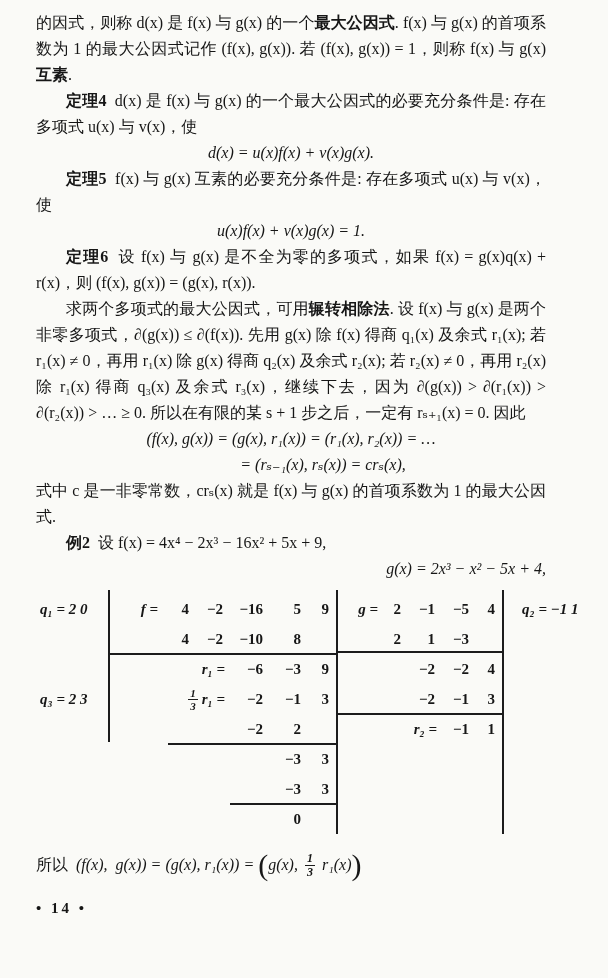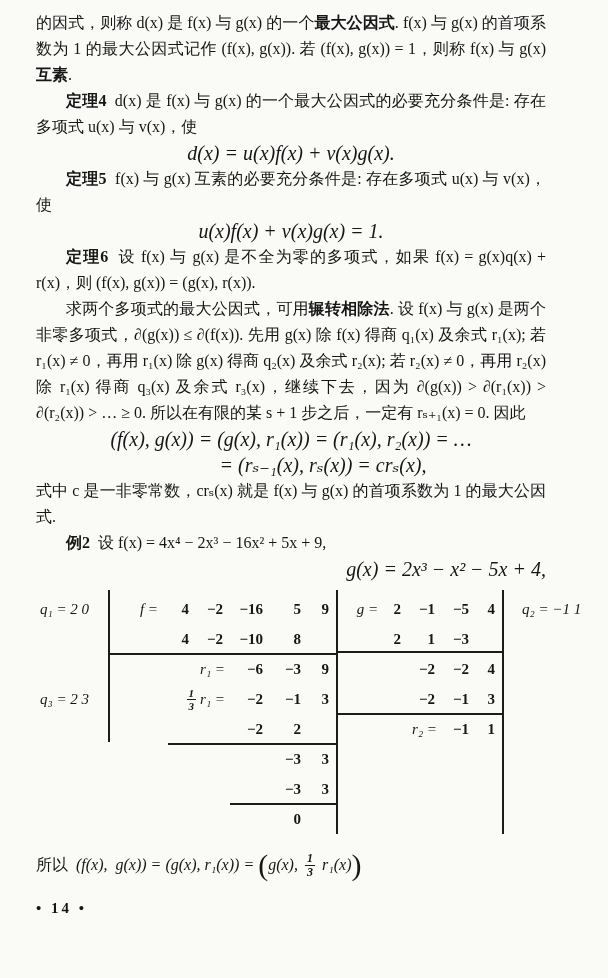--- a/index.html
+++ b/index.html
@@ -7,31 +7,31 @@
     width:608px;height:978px;overflow:hidden;
     background:#fafaf7;color:#161616;
     font-family:"Liberation Serif","DejaVu Serif","DejaVu Sans",serif;
   }
   .page{position:relative;width:556px;height:978px;box-sizing:border-box;
         padding:10px 10px 0 36px;}
   .para{margin:0;font-size:16px;line-height:26px;white-space:pre-wrap;
         text-align:justify;}
   .ind{text-indent:30px;}
   .b{font-weight:bold;}
-  .formula{margin:0;font-size:20px;line-height:26px;text-align:center;
+  .formula{margin:0;font-size:16px;line-height:26px;text-align:center;
            font-style:italic;white-space:pre-wrap;}
   .formula.chain2{padding-left:64px;}
   .formula.gx{text-align:right;padding-left:128px;}
   
   .tbl{position:relative;width:562px;margin:4px 0 0 2px;padding-top:8px;
        font-size:15px;}
   .trow{display:flex;height:30px;align-items:center;}
   .cell{display:inline-block;box-sizing:border-box;text-align:right;
         padding-right:7px;font-weight:600;}
-  .it{font-style:italic;font-weight:400;}
+  .it{font-style:italic;font-weight:700;}
   .oL{width:70px;text-align:left;padding-left:2px;padding-right:0;}
   .oR{width:96px;text-align:left;padding-left:20px;padding-right:0;}
   .l-lab{width:60px;padding-right:10px;}
   .l1{width:28px}.l2{width:34px}.l3{width:40px}.l4{width:38px}.l5{width:28px}
   .l-lab2{width:122px;padding-right:5px;}
   .l-flex{display:inline-flex;justify-content:flex-end;align-items:center;gap:4px;}
   .l-sp162{width:162px;}
   .r-lab{width:48px;padding-right:6px;}
   .r1{width:24px}.r2{width:34px}.r3{width:34px}.r4{width:26px}
   .r-lab2{width:106px;padding-right:5px;}

